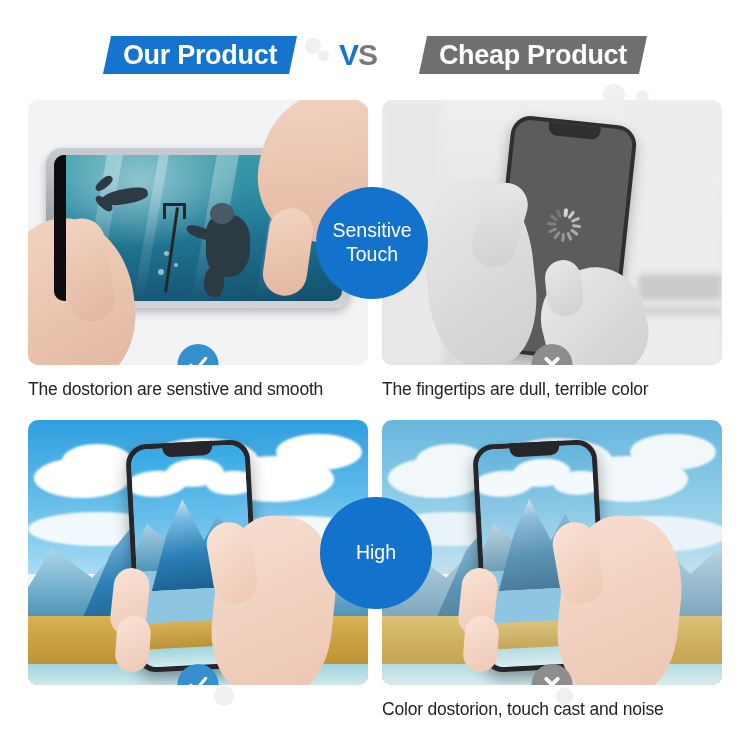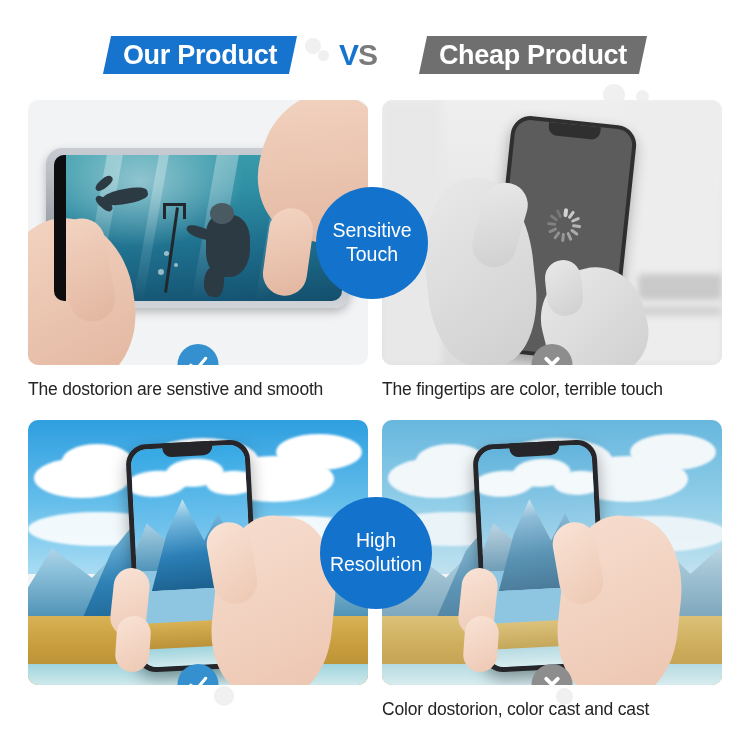--- a/index.html
+++ b/index.html
@@ -281,21 +281,21 @@
         <div class="hand2" style="left:160px;top:168px;width:104px;height:110px;transform:rotate(-14deg);"></div>
         <div class="hand2" style="left:164px;top:160px;width:36px;height:56px;border-radius:18px;transform:rotate(-6deg);"></div>
 
         <div class="vbadge bad">
           <svg width="21" height="21" viewBox="0 0 24 24">
             <path d="M5.5 5.5 L18.5 18.5 M18.5 5.5 L5.5 18.5" fill="none" stroke="#ffffff" stroke-width="4.4" stroke-linecap="round"></path>
           </svg>
         </div>
       </div>
 
-      <div class="caption">The fingertips are color, terrible touch</div>
+      <div class="caption">The fingertips are dull, terrible color</div>
     </div>
 
     <div class="cell c3">
       <div class="photo p3">
         <div class="land">
           <div class="sky"></div>
           <div class="cloud" style="left:6px;top:38px;width:96px;height:40px;"></div>
           <div class="cloud" style="left:34px;top:24px;width:70px;height:34px;"></div>
           <div class="cloud" style="left:120px;top:18px;width:110px;height:44px;"></div>
           <div class="cloud" style="left:186px;top:36px;width:120px;height:46px;"></div>
@@ -379,30 +379,29 @@
         <div class="finger3" style="left:78px;top:148px;width:36px;height:68px;border-radius:18px;transform:rotate(6deg);z-index:5;"></div>
         <div class="finger3" style="left:82px;top:196px;width:34px;height:56px;border-radius:17px;transform:rotate(4deg);z-index:5;"></div>
 
         <div class="vbadge bad">
           <svg width="21" height="21" viewBox="0 0 24 24">
             <path d="M5.5 5.5 L18.5 18.5 M18.5 5.5 L5.5 18.5" fill="none" stroke="#ffffff" stroke-width="4.4" stroke-linecap="round"></path>
           </svg>
         </div>
       </div>
 
-      <div class="caption">Color dostorion, color cast and cast</div>
+      <div class="caption">Color dostorion, touch cast and noise</div>
     </div>
 
     <div class="callout touch">
       <div>
         <span>Sensitive</span>
         <span>Touch</span>
       </div>
     </div>
     <div class="callout res">
       <div>
         <span>High</span>
-        <span>Resolution</span>
       </div>
     </div>
 
   </div>
 </div>
 
 </body></html>

